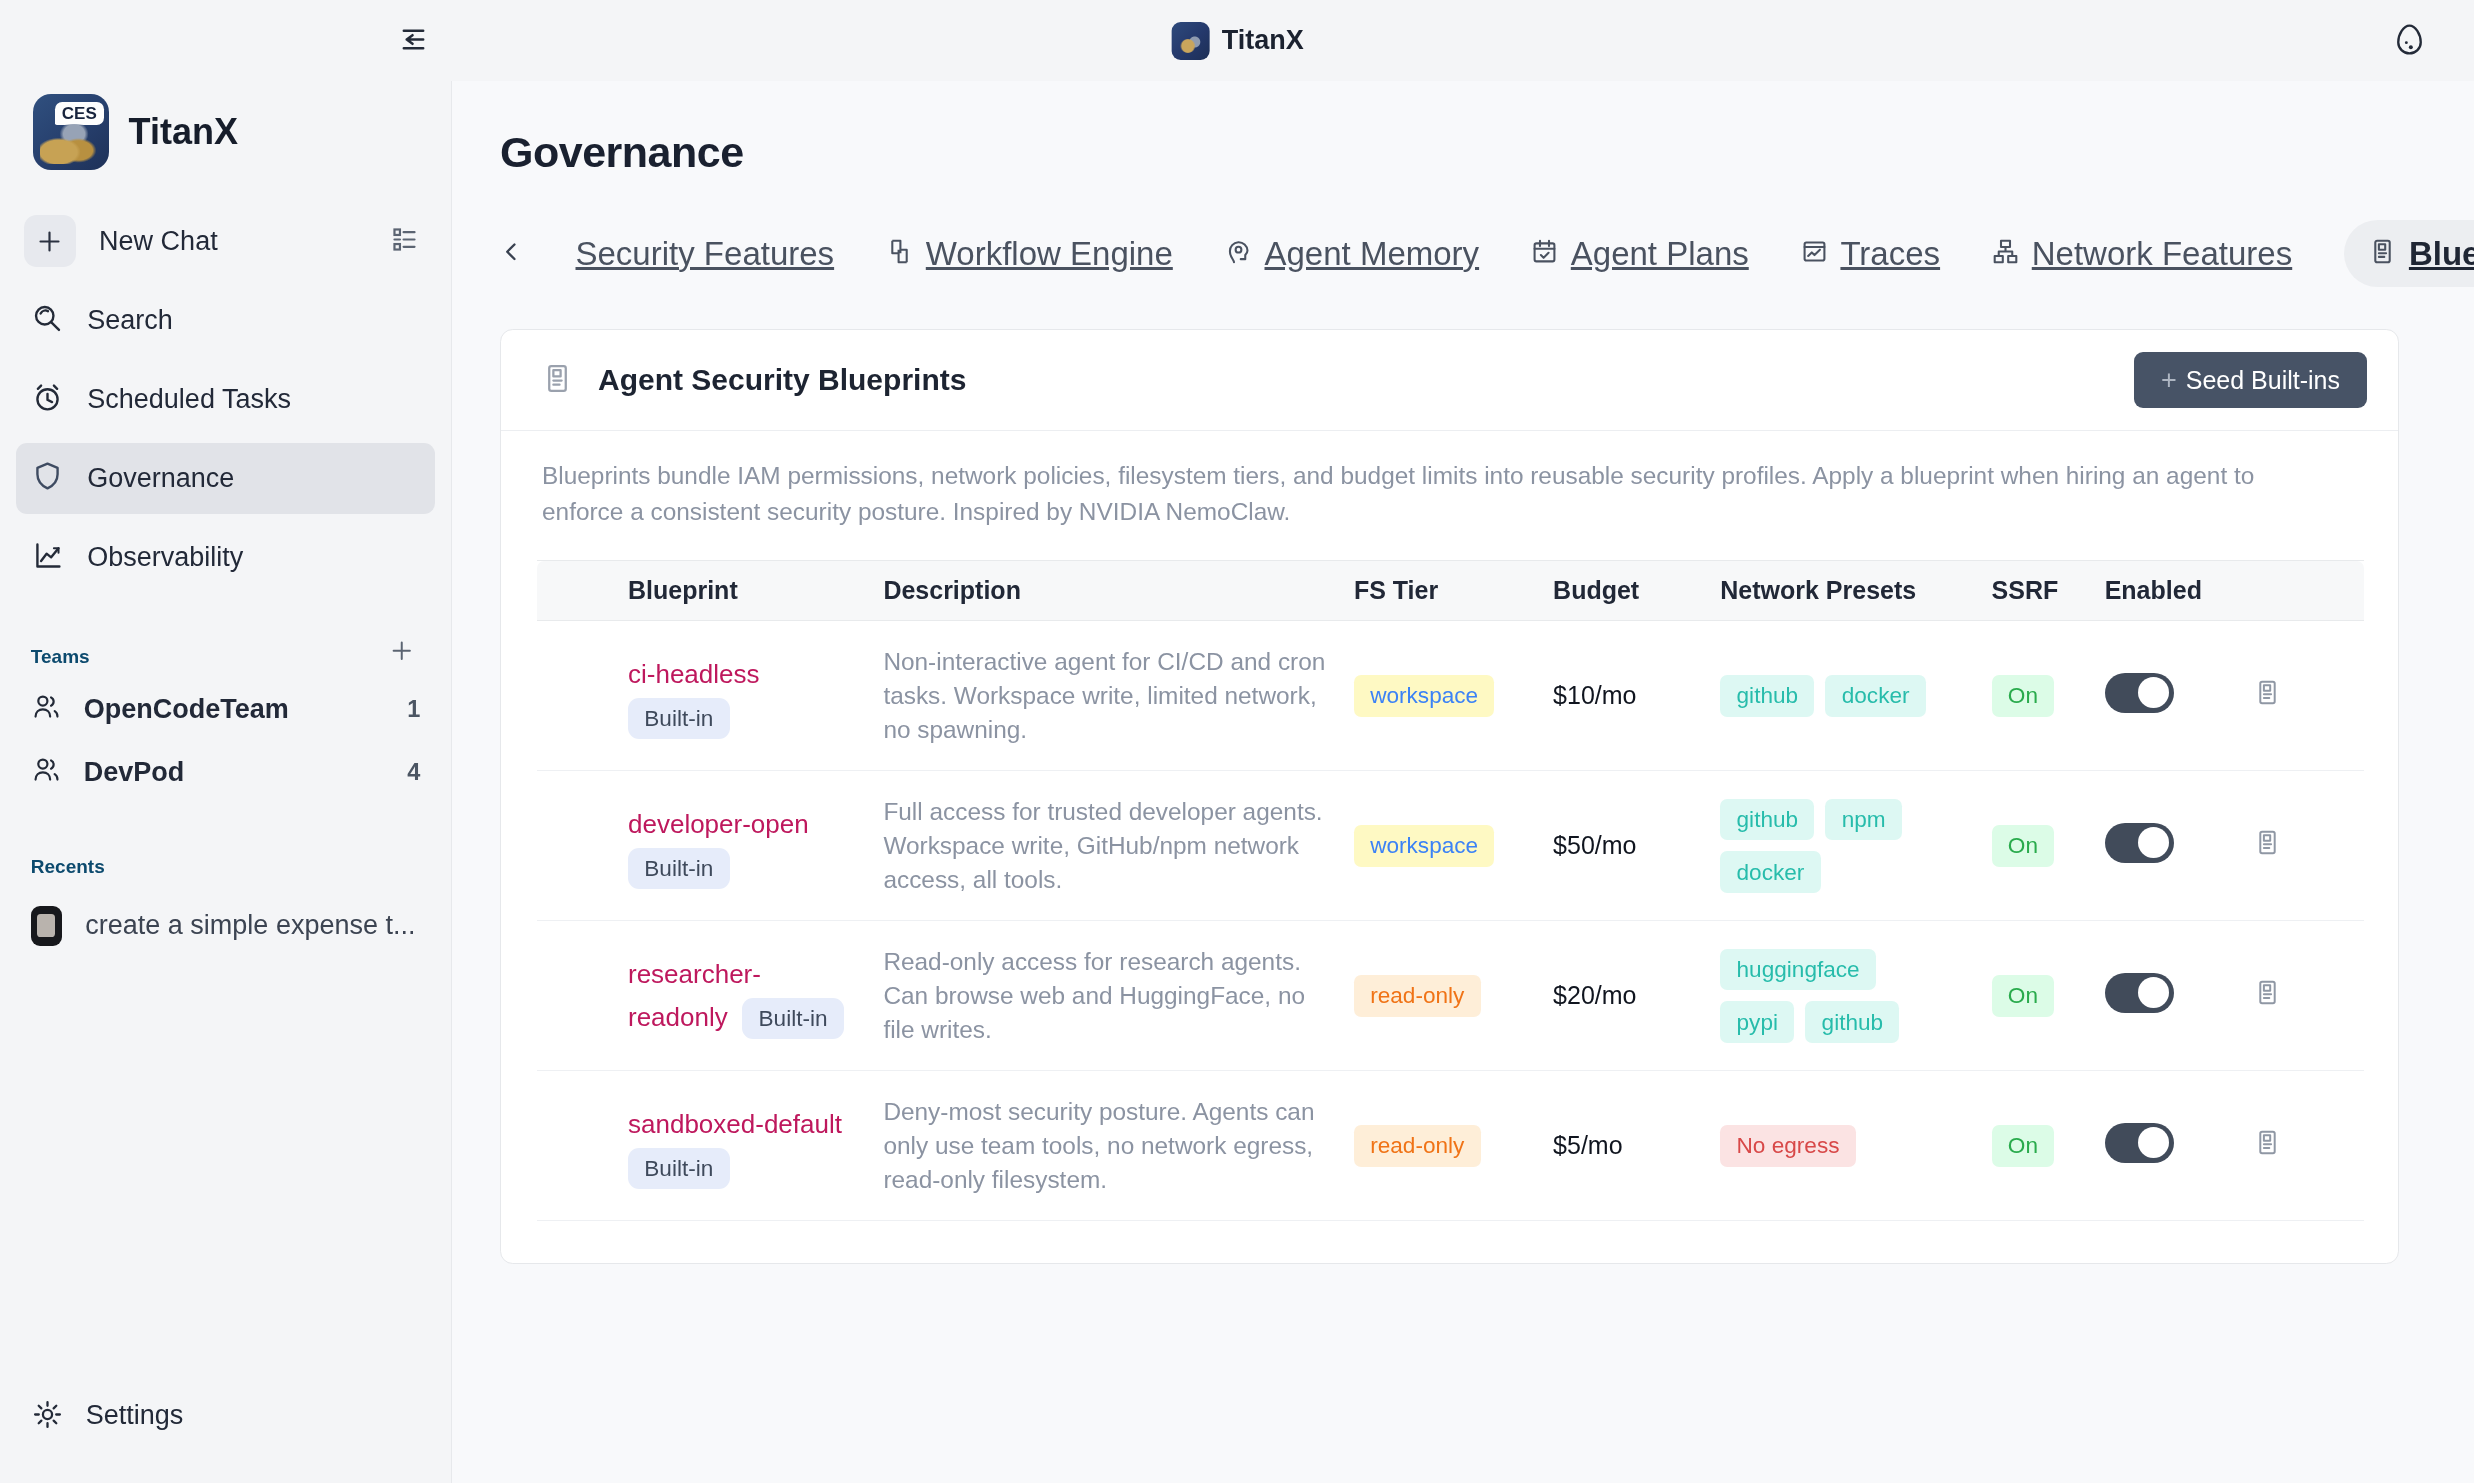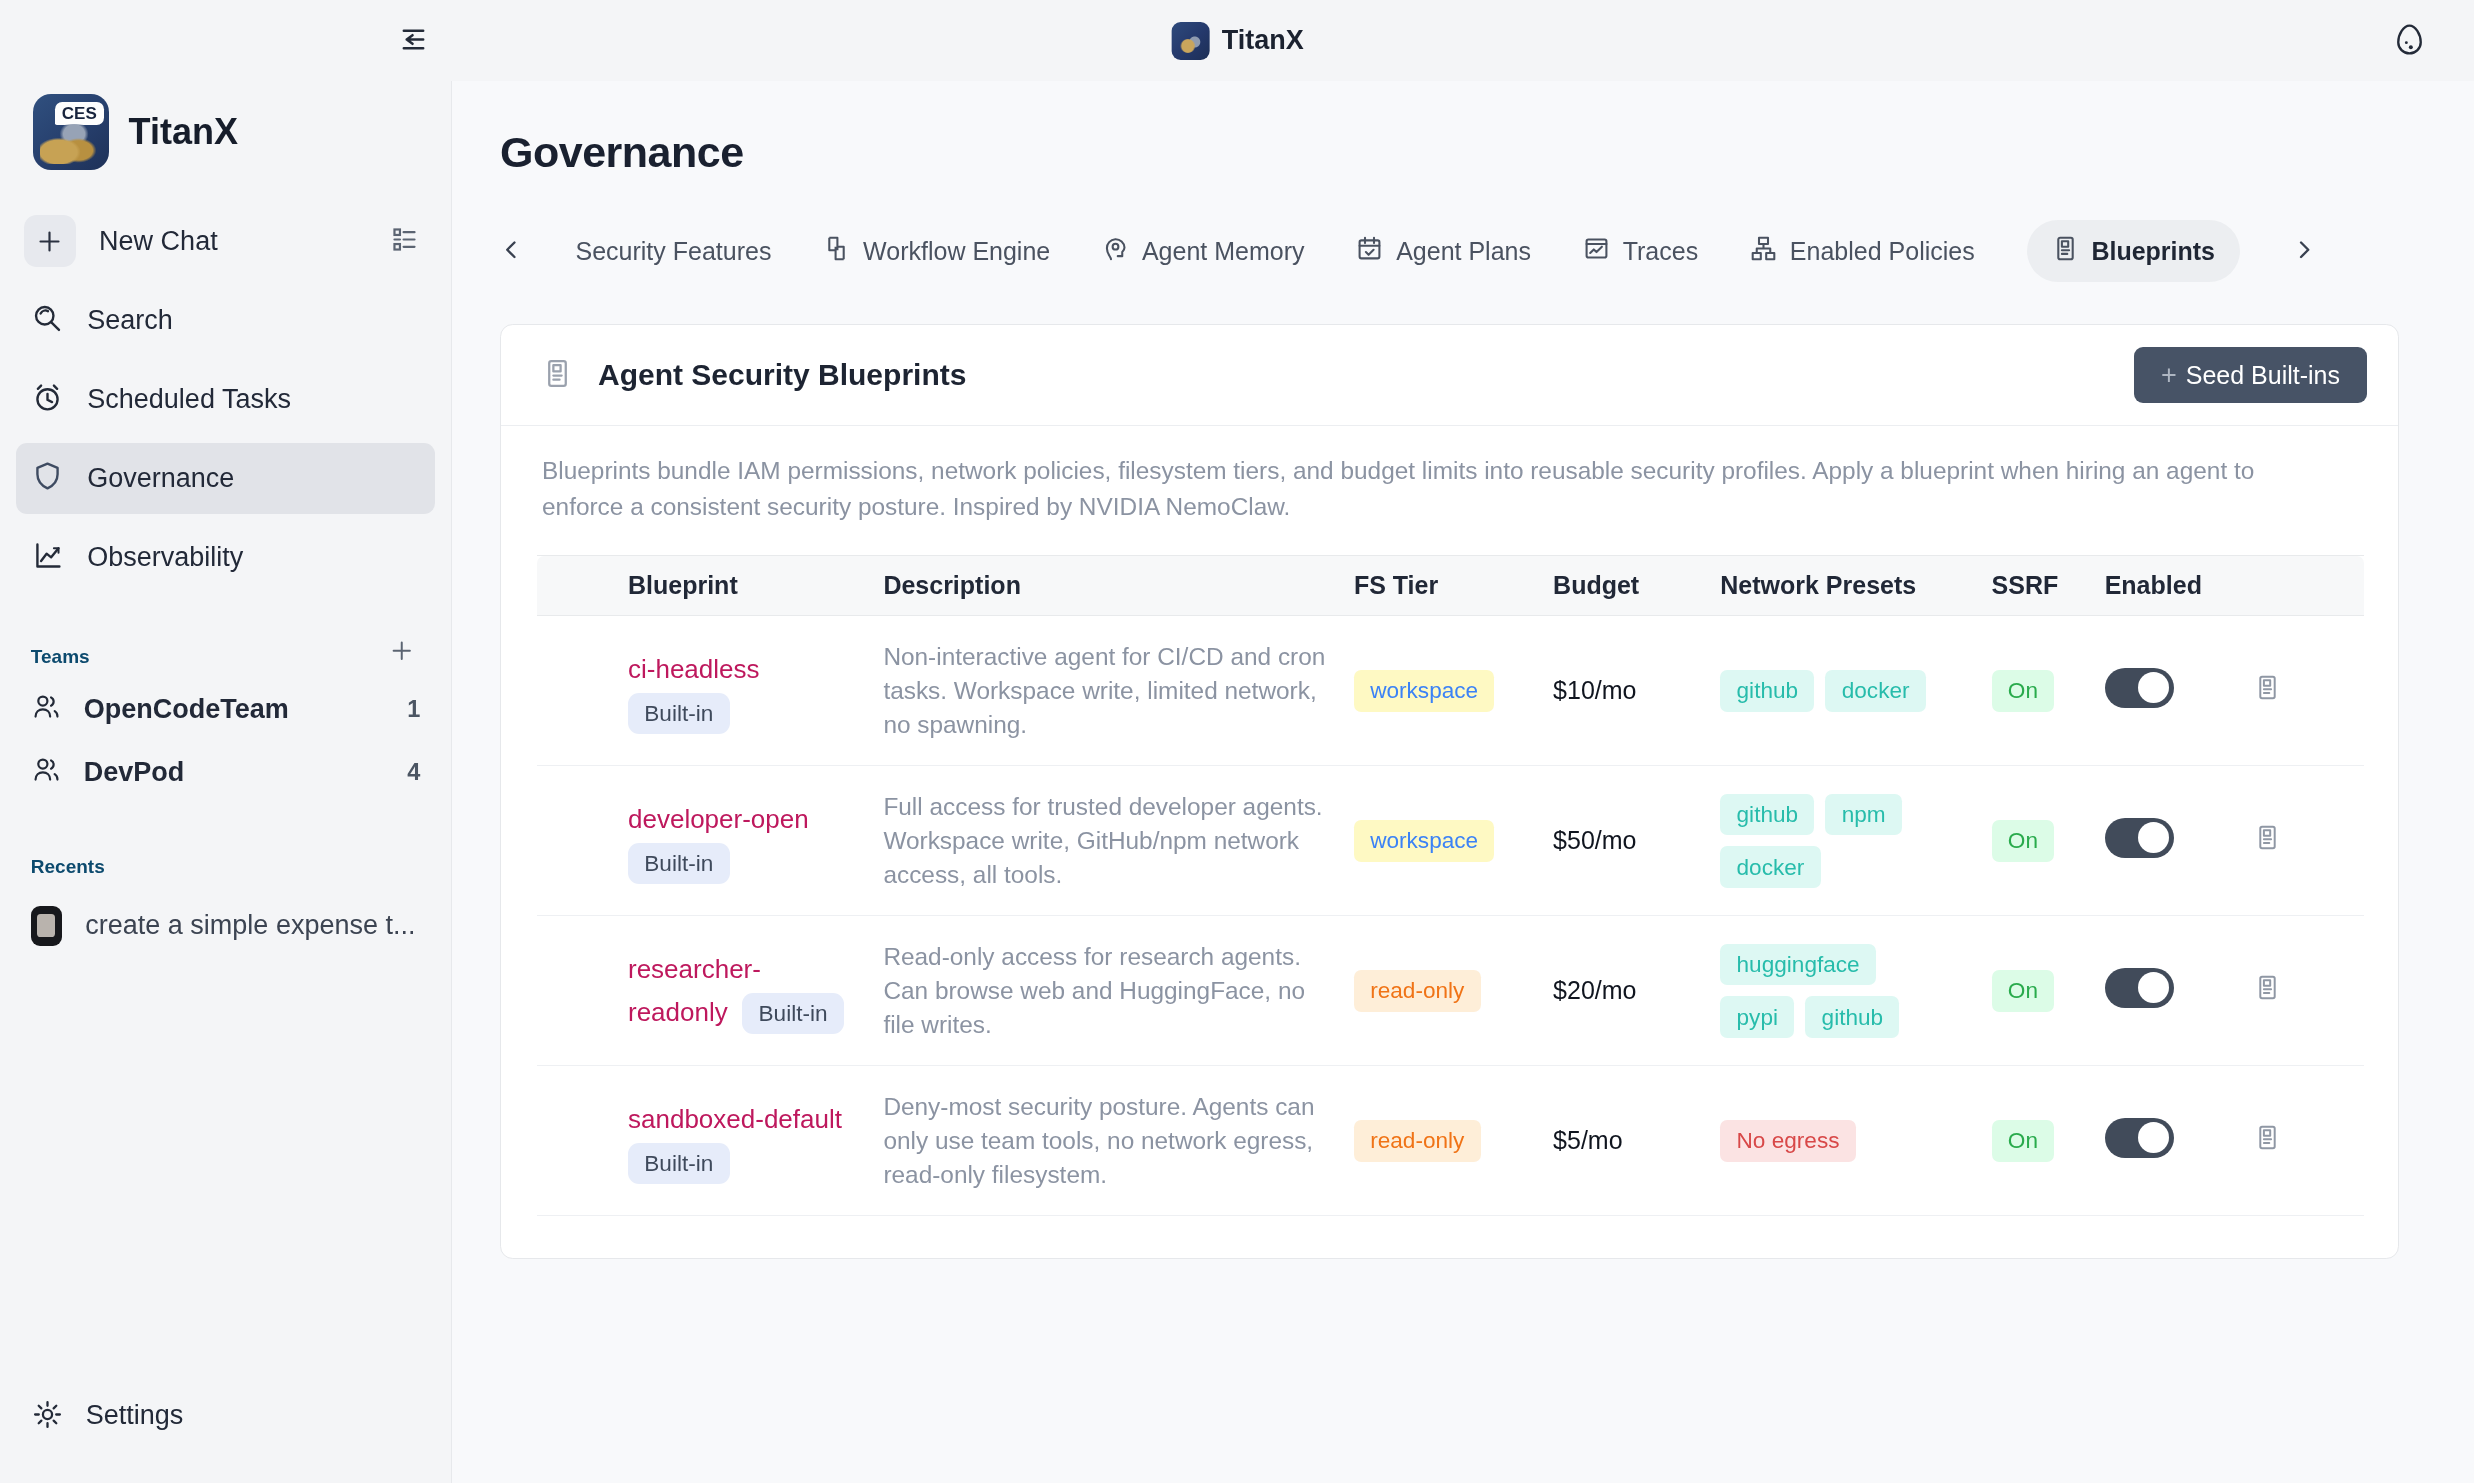--- a/index.html
+++ b/index.html
@@ -64,22 +64,22 @@
   .sidebar .spacer { flex:1; }
   .settings-item { display:flex; align-items:center; gap:22px; padding:0 14.5px; height:63px;
     border-radius:11px; cursor:pointer; }
   .settings-item .label { font-size:27px; color:#222938; font-weight:500; }
 
   
   .main { flex:1; background:#f8f9fb; overflow:hidden; padding:47px 51px 0 48px; }
   .page-title { font-size:43px; font-weight:700; color:#1a2130; letter-spacing:-0.5px; }
 
   .tabs { display:flex; align-items:center; gap:52px; margin-top:43px; color:#4a5260; }
-  .tab { display:flex; align-items:center; gap:12.7px; font-size:25px; font-weight:500;
-    cursor:pointer; white-space:nowrap; }
+  .tab { display:flex; align-items:center; gap:12.7px; font-size:33px; font-weight:500;
+    cursor:pointer; white-space:nowrap;text-decoration:underline; }
   .tab svg { color:#4a5260; }
   .tab.active { background:#eceef1; border-radius:904px; padding:14.5px 25px; color:#1f2634; font-weight:600; }
   .tab-scroll { background:none; border:none; cursor:pointer; color:#394150; display:flex; }
 
   
   .card { margin-top:42px; background:#ffffff; border:1.8px solid #e6e8eb; border-radius:12.7px;
     width:1899px; }
   .card-head { display:flex; align-items:center; padding:22px 31px 22px 41px;
     border-bottom:1.8px solid #eceef1; }
   .card-title-wrap { display:flex; align-items:center; gap:25px; color:#9aa1ad; }
@@ -324,21 +324,21 @@
     </div>
     <div class="tab">
       <span>
         <svg width="27" height="27" viewBox="0 0 30 30" fill="none" stroke="currentColor" stroke-width="2.3" stroke-linejoin="round">
           <rect x="10" y="3" width="10" height="7"></rect>
               <rect x="3" y="20" width="9" height="7"></rect>
               <rect x="18" y="20" width="9" height="7"></rect>
           <path d="M15 10v5M7.5 20v-5h15v5"></path>
         </svg>
       </span>
-      <span>Enabled Policies</span>
+      <span>Network Features</span>
     </div>
     <div class="tab active">
       <span>
         <svg width="27" height="27" viewBox="0 0 30 30" fill="none" stroke="currentColor" stroke-width="2.3" stroke-linejoin="round">
           <rect x="7" y="3" width="16" height="24" rx="2"></rect>
               <rect x="11" y="7" width="7" height="6"></rect>
               <path d="M11 17h8M11 21h6" stroke-linecap="round"></path>
         </svg>
       </span>
       <span>Blueprints</span>

